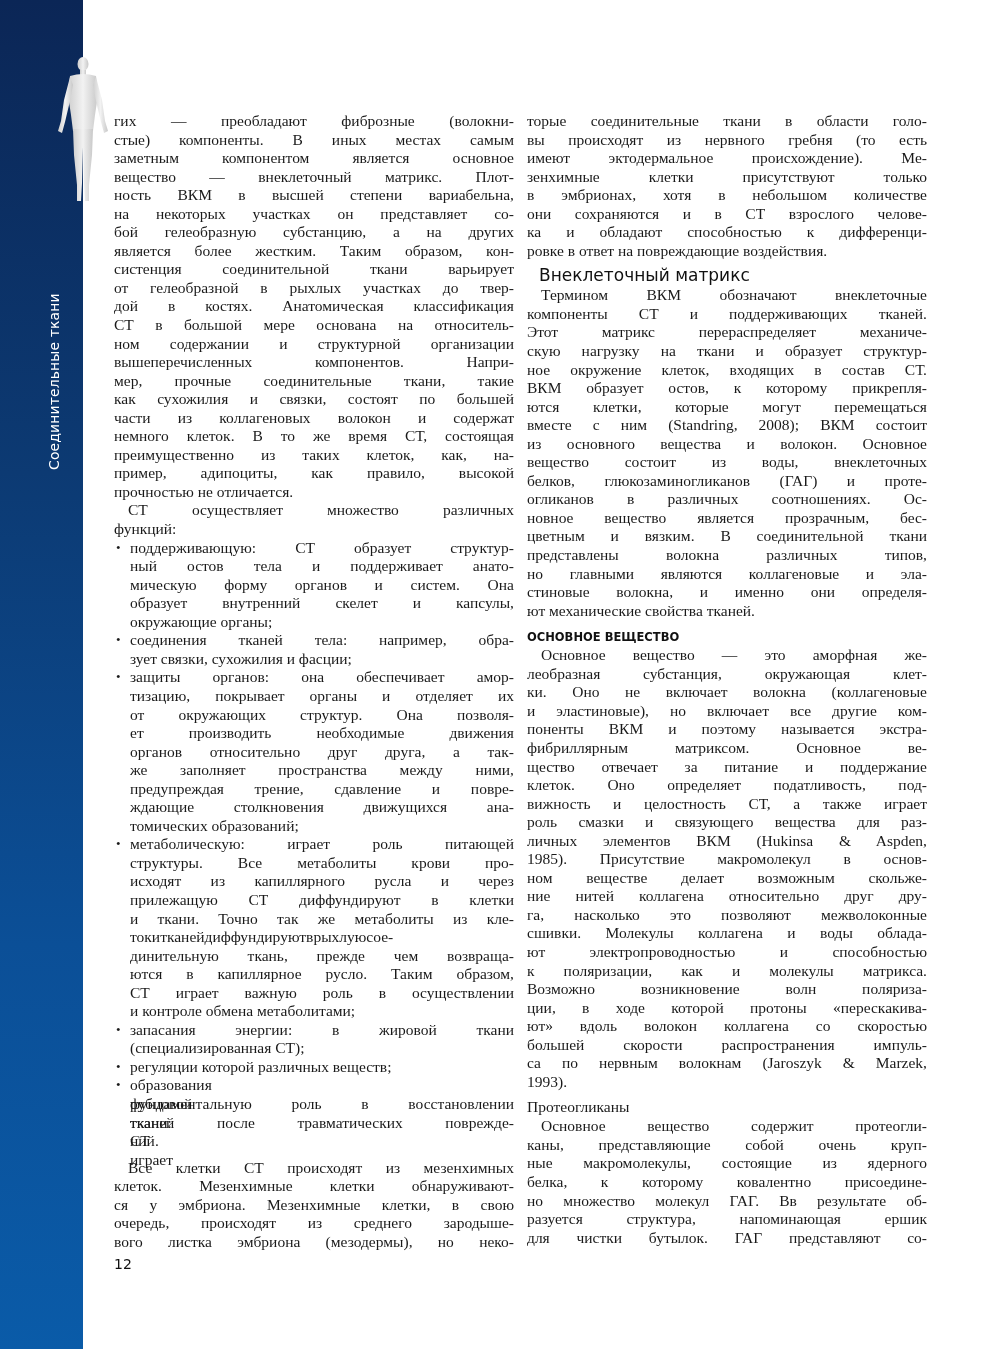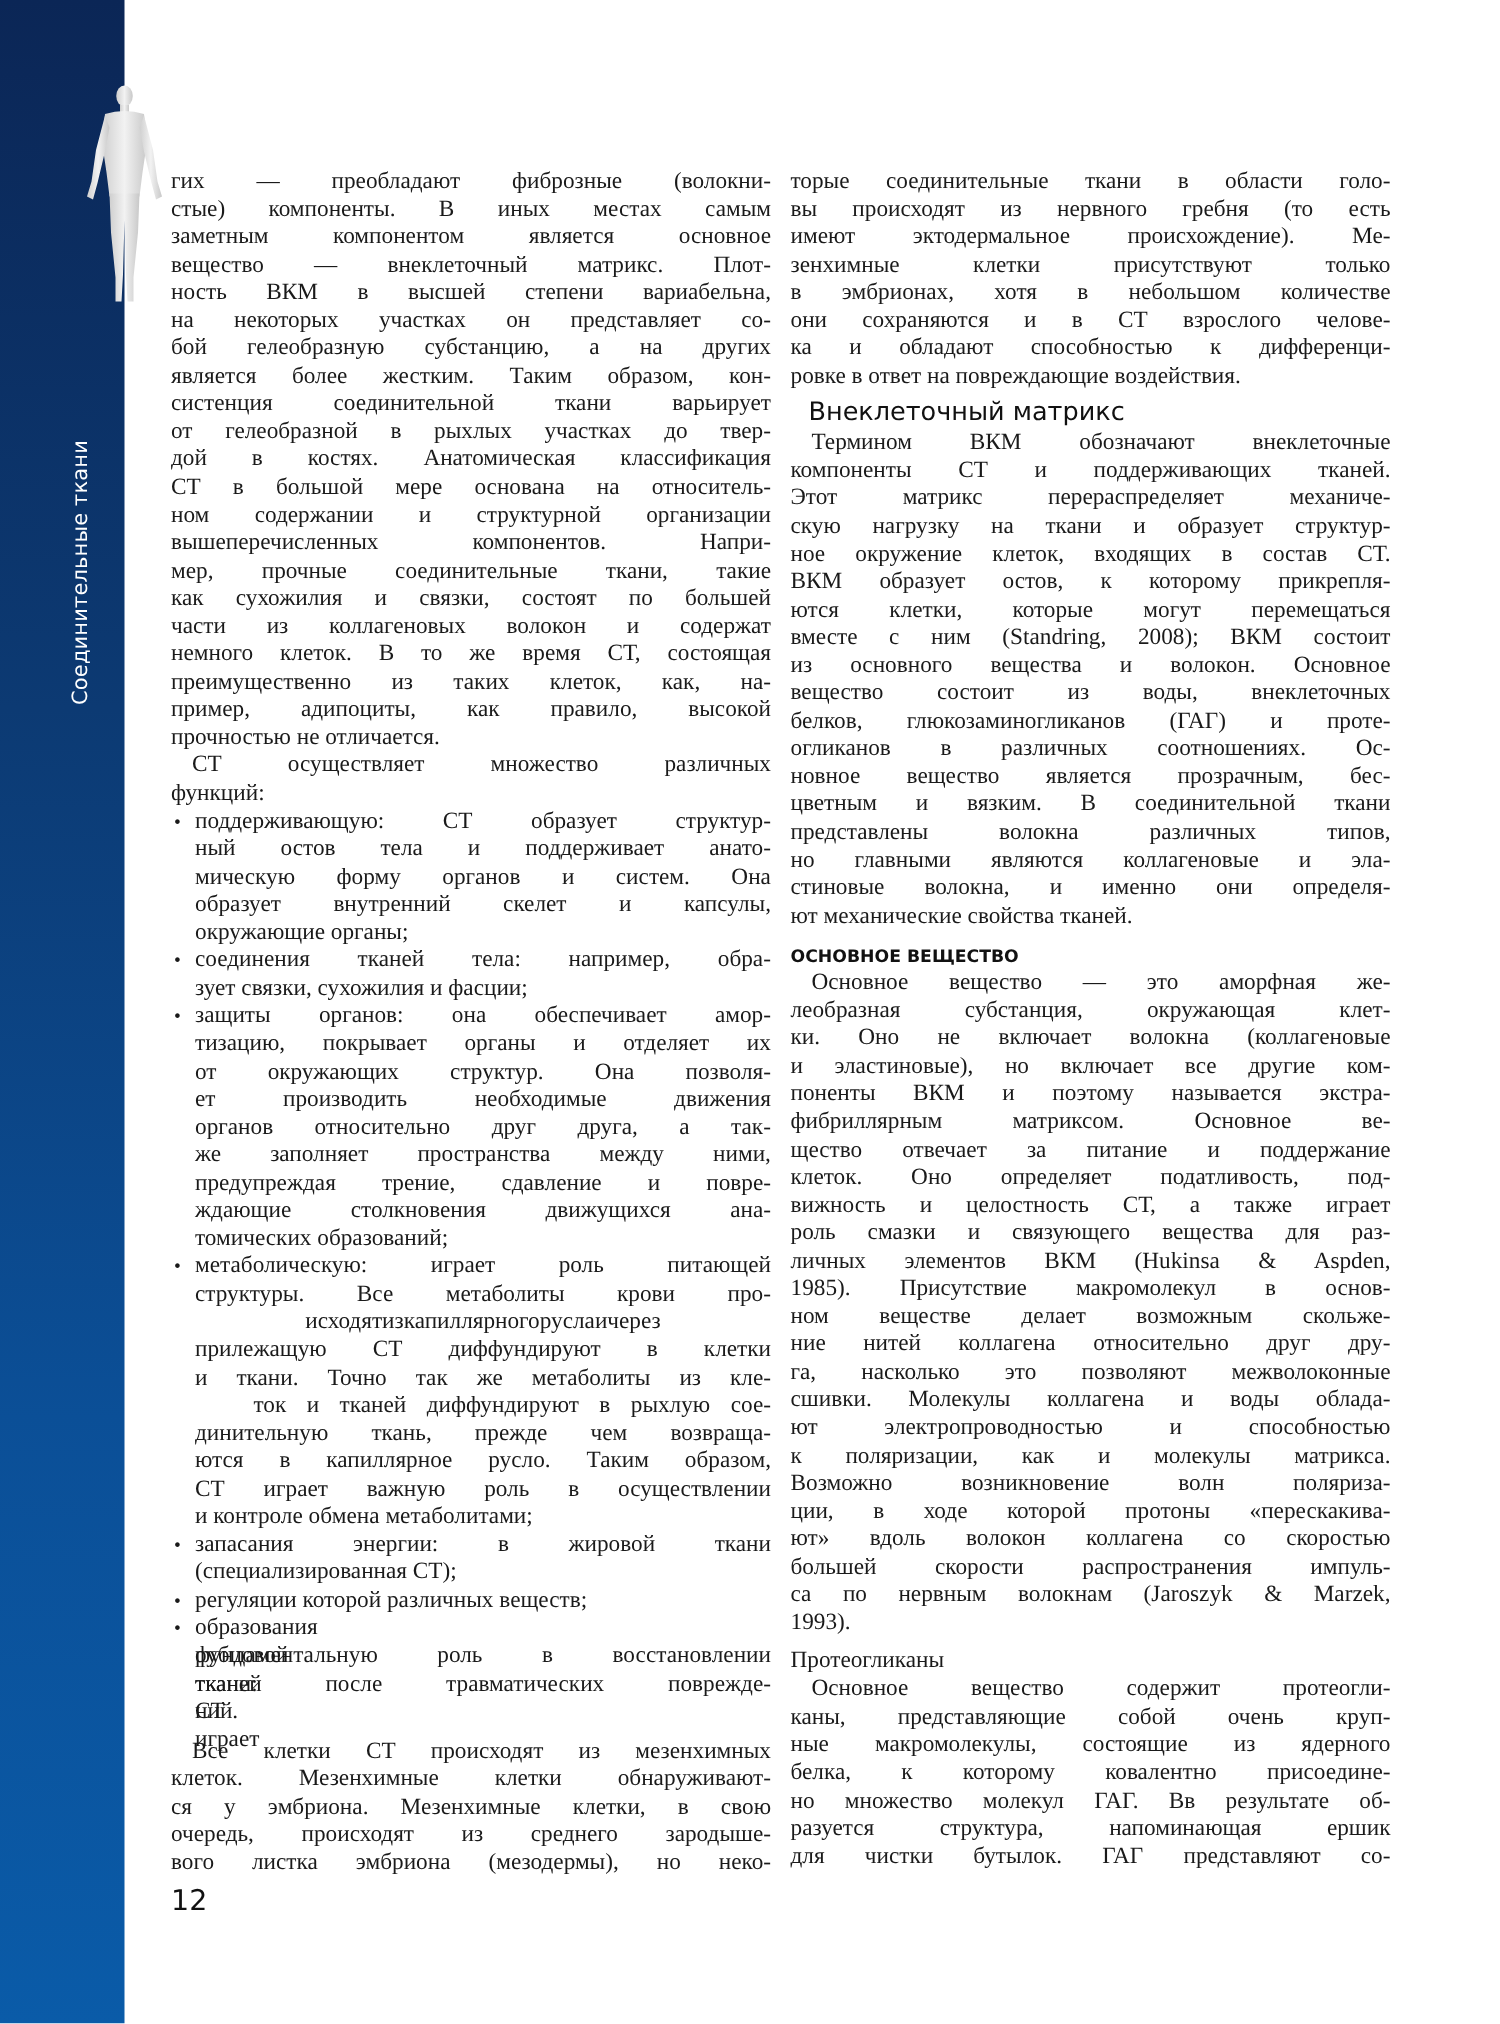--- a/index.html
+++ b/index.html
@@ -45,21 +45,21 @@
   }
   .h3 {
     display: block; font-family: "DejaVu Sans", sans-serif; font-weight: bold;
     font-size: 11.5px; line-height: 18px; margin-top: 8px; color: #111;
   }
   .h4 {
     display: block; font-size: 15.5px; line-height: 20px; margin-top: 6px;
   }
   .page-number {
     position: absolute; left: 114px; top: 1256px;
-    font-family: "DejaVu Sans", sans-serif; font-size: 19px; color: #111;
+    font-family: "DejaVu Sans", sans-serif; font-size: 14px; color: #111;
   }
 </style>
 </head>
 <body>
 
 <div class="sidebar">
   <svg class="figure" viewBox="0 0 62 150">
     <defs>
       <linearGradient id="skin" x1="0" x2="1">
         <stop offset="0" stop-color="#cfcfcf"></stop>
@@ -249,21 +249,21 @@
         <span class="ln bullet-line">
           <span style="display: flex; justify-content: space-between; align-items: flex-end;">
             <span>структуры.</span>
             <span>Все</span>
             <span>метаболиты</span>
             <span>крови</span>
             <span>про-</span>
           </span>
         </span>
         <span class="ln bullet-line">
-          <span style="display: flex; justify-content: center;">
+          <span style="display: flex; justify-content: space-between;">
             <span>исходят</span>
             <span>из</span>
             <span>капиллярного</span>
             <span>русла</span>
             <span>и</span>
             <span>через</span>
           </span>
         </span>
         <span class="ln bullet-line">
           <span style="display: flex; justify-content: space-between;">
@@ -280,21 +280,21 @@
             <span>ткани.</span>
             <span>Точно</span>
             <span>так</span>
             <span>же</span>
             <span>метаболиты</span>
             <span>из</span>
             <span>кле-</span>
           </span>
         </span>
         <span class="ln bullet-line">
-          <span style="display: flex; justify-content: space-between; margin-left: 39px;">
+          <span style="display: flex; justify-content: flex-start;">
             <span>ток</span>
             <span>и</span>
             <span>тканей</span>
             <span>диффундируют</span>
             <span>в</span>
             <span>рыхлую</span>
             <span>сое-</span>
           </span>
         </span>
         <span class="ln bullet-line">

